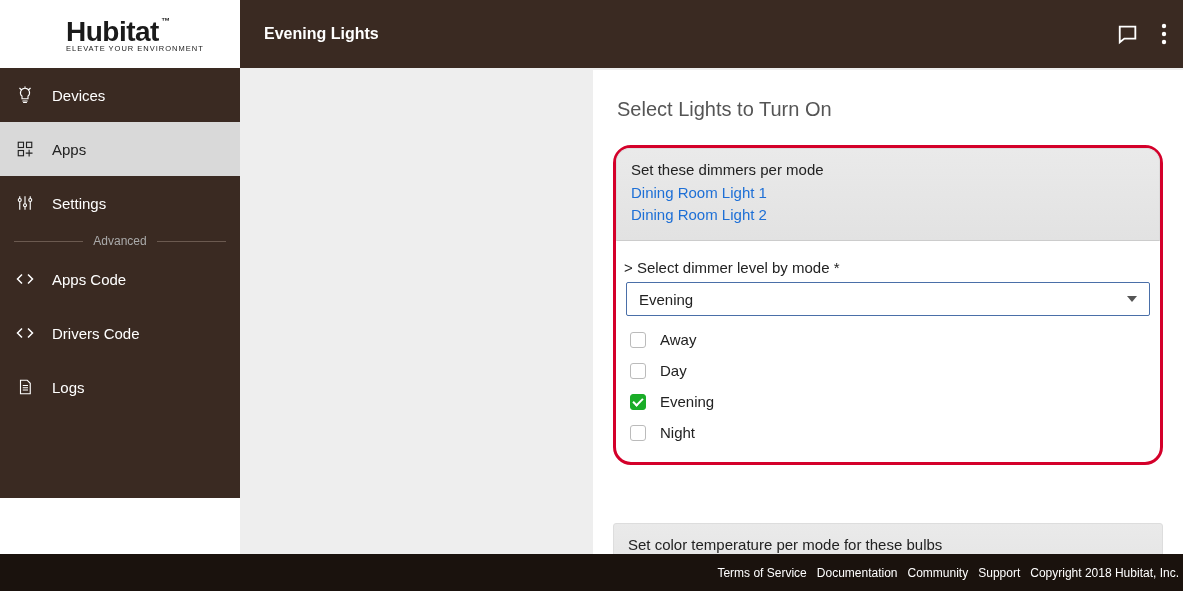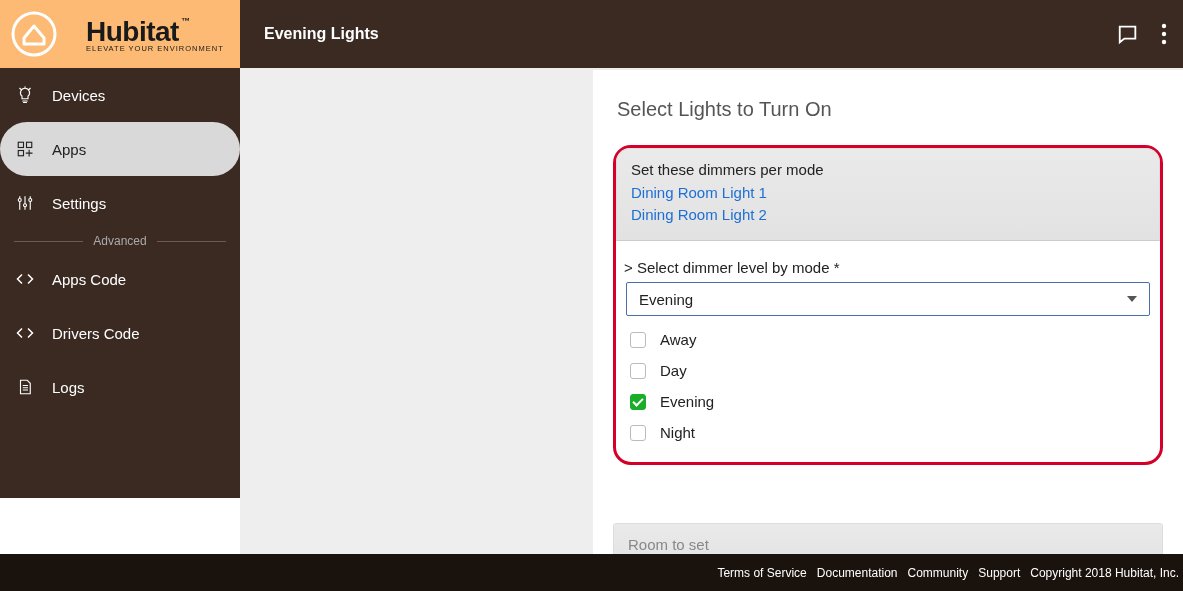--- a/index.html
+++ b/index.html
@@ -1,30 +1,30 @@
 <!DOCTYPE html>
 <html><head>
   <meta charset="utf-8">
   <style>
     * { box-sizing: border-box; margin: 0; padding: 0; }
     body { font-family: Arial, Helvetica, sans-serif; background: #fff; width: 1183px; height: 591px; overflow: hidden; position: relative; }
     
     .topbar { position: absolute; top: 0; left: 0; right: 0; height: 68px; background: #3a2a22; display: flex; align-items: center; }
-    .logo-area { width: 240px; height: 68px; background: #fdba74; display: flex; align-items: center; padding-left: 10px; gap: 20px; }
+    .logo-area { width: 240px; height: 68px; background: #ffffff; display: flex; align-items: center; padding-left: 10px; }
     .logo-icon { width: 48px; height: 48px; }
     .logo-text { color: #1a1a1a; margin-left: 8px; }
     .logo-text .brand { font-size: 28px; font-weight: bold; letter-spacing: -0.5px; }
     .logo-text .tag { font-size: 7.5px; letter-spacing: 1px; margin-top: -4px; }
     .tm { font-size: 9px; vertical-align: top; margin-left: 2px; }
     .page-title { color: #fff; font-size: 16px; font-weight: bold; margin-left: 24px; }
     .topbar-right { margin-left: auto; display: flex; align-items: center; padding-right: 16px; gap: 22px; }
     .chat-icon, .kebab-icon { color: #fff; cursor: pointer; }
     
     .sidebar { position: absolute; top: 68px; left: 0; width: 240px; background: #3a2a22; color: #fff; height: 430px; }
-    .nav-item { display: flex; align-items: center; padding: 18px 14px; font-size: 15px; cursor: pointer; border-radius: 27px; }
+    .nav-item { display: flex; align-items: center; padding: 18px 14px; font-size: 15px; cursor: pointer; }
     .nav-item.active { background: #d9d9d9; color: #222; }
     .nav-item .icon { width: 22px; display: flex; justify-content: center; margin-right: 16px; }
     .adv-divider { display: flex; align-items: center; color: #aaa; font-size: 12px; padding: 4px 14px; }
     .adv-divider .line { flex: 1; height: 1px; background: #6b5a50; }
     .adv-divider .lbl { padding: 0 10px; }
     
     .main { position: absolute; top: 68px; left: 240px; right: 0; bottom: 37px; background: #eee; display: flex; justify-content: flex-end; padding-top: 2px; }
     .card { background: #fff; width: 590px; padding: 28px 20px 0 20px; height: 100%; }
     .section-title { color: #555; font-size: 20px; margin-bottom: 24px; padding-left: 4px; }
     
@@ -172,20 +172,21 @@
           <span>Evening</span>
         </div>
         <div class="opt">
           <span class="chk"></span>
           <span>Night</span>
         </div>
       </div>
     </div>
 
     <div class="ct-panel">
+      <div class="hdr">Set color temperature per mode for these bulbs</div>
       <div class="sub">Room to set</div>
     </div>
   </div>
 </div>
 
 <div class="footer">
   <a>Terms of Service</a>
   <a>Documentation</a>
   <a>Community</a>
   <a>Support</a>

